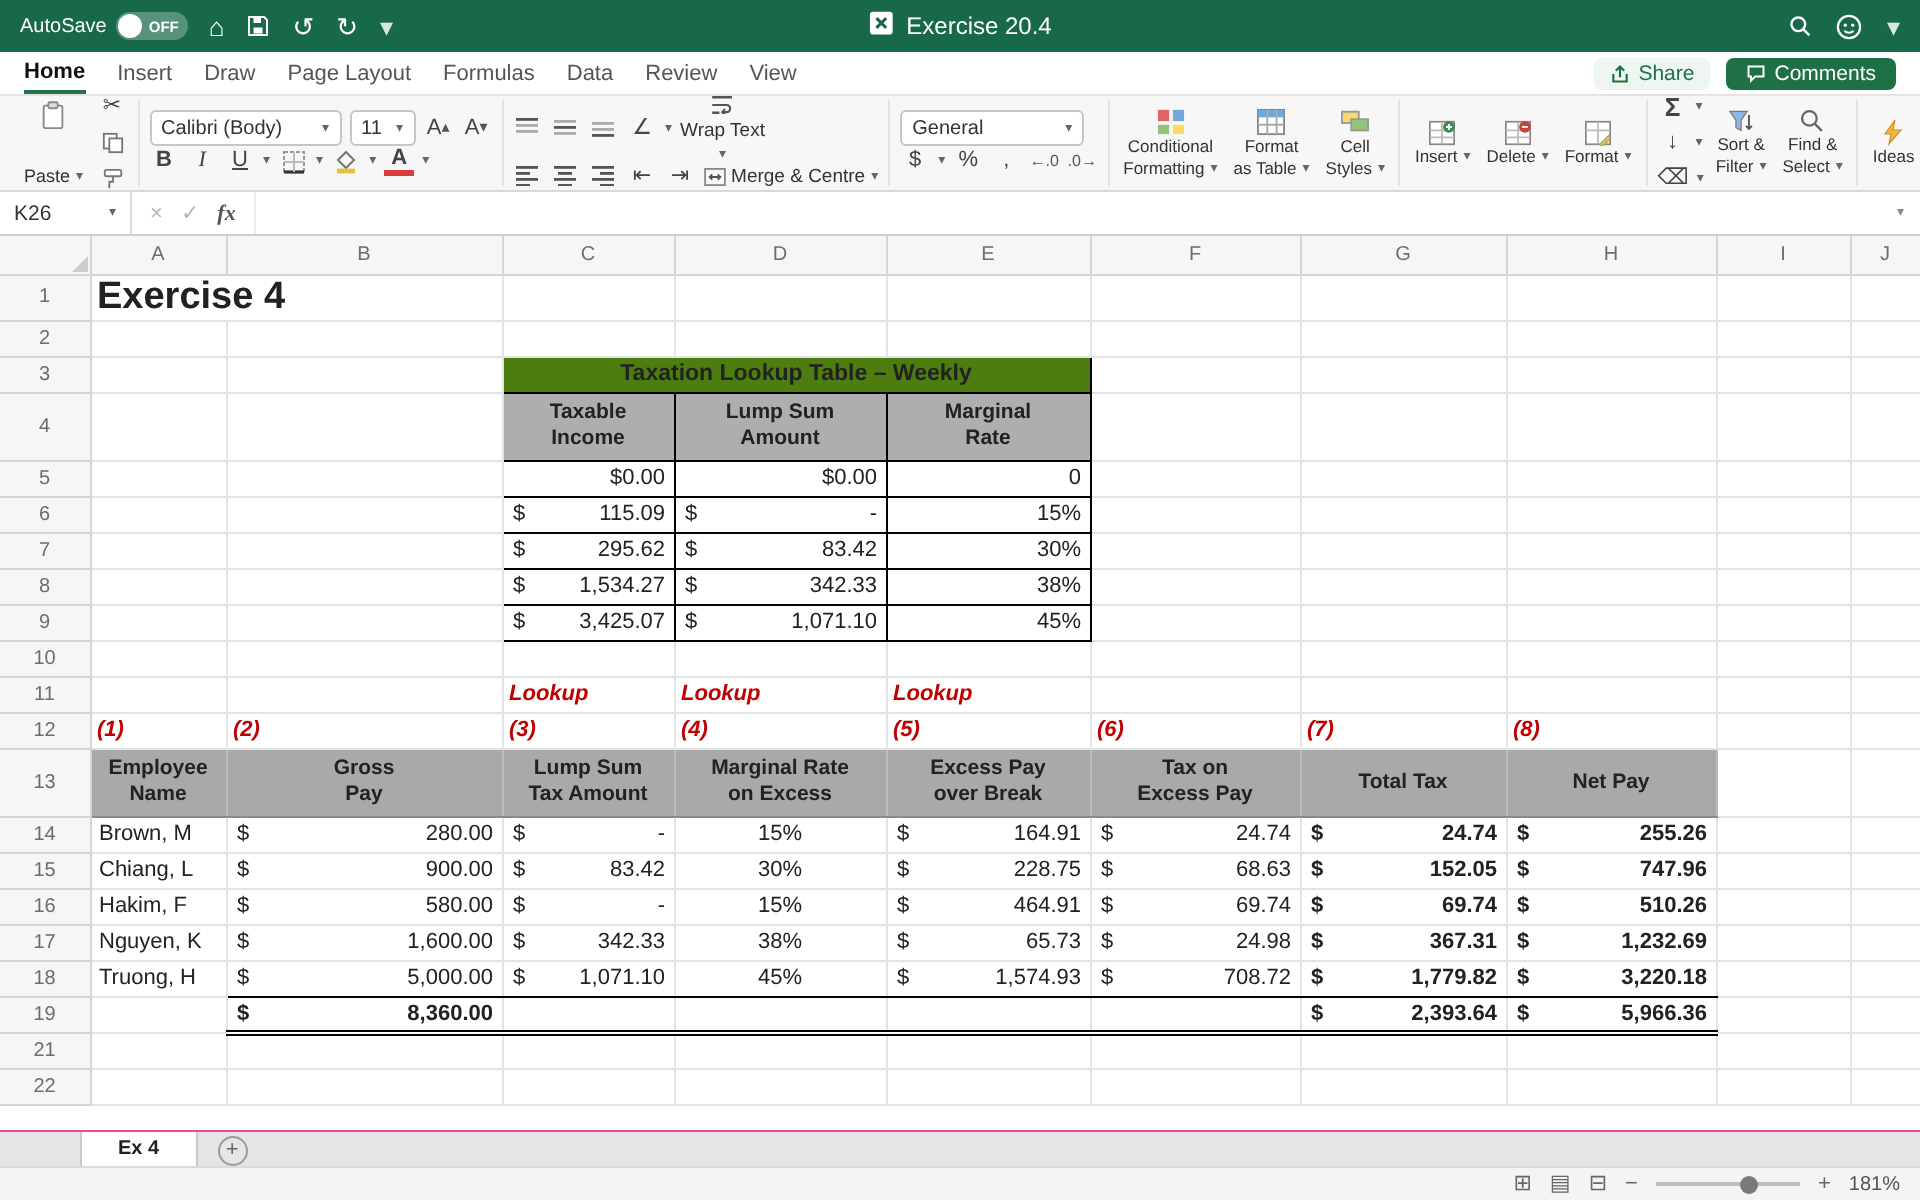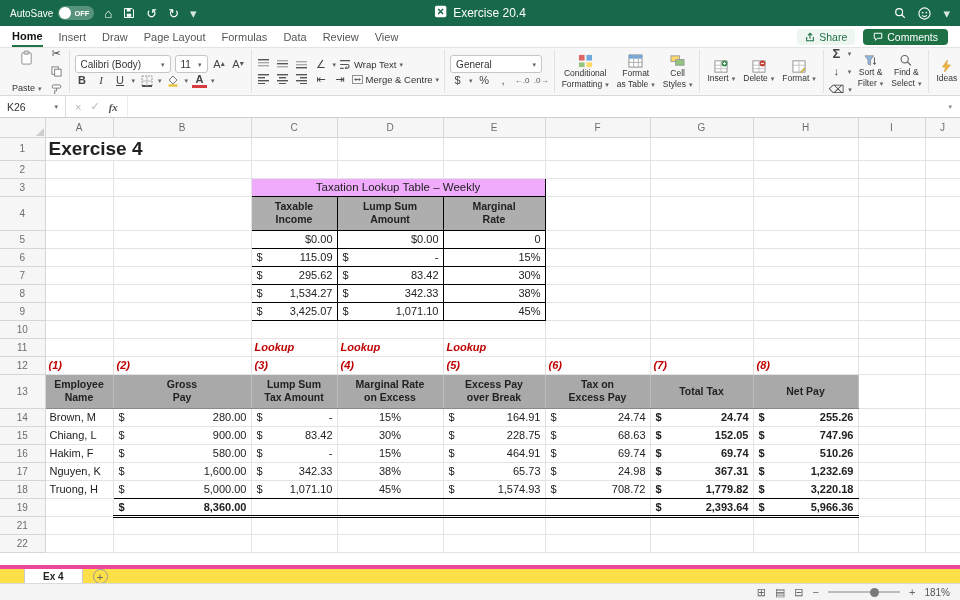--- a/index.html
+++ b/index.html
@@ -57,36 +57,36 @@
   .gridwrap{height:447px;overflow:hidden;position:relative;flex:0 0 447px;background:#fff;}
   table.sheet{table-layout:fixed;border-collapse:collapse;width:960px;}
   .sheet td{height:18px;padding:0 3px;font-size:11px;white-space:nowrap;overflow:hidden;border-right:1px solid #e3e3e3;border-bottom:1px solid #e3e3e3;vertical-align:middle;}
   tr.tall td{height:34px;}
   tr.hrow td{height:19px;}
   td.rh,td.ch{background:#f6f6f6;color:#6d6d6d;text-align:center;font-size:10px;border-right:1px solid #d6d6d6;border-bottom:1px solid #d6d6d6;padding:0;}
   td.corner{background:#f6f6f6;border-right:1px solid #d6d6d6;border-bottom:1px solid #d6d6d6;position:relative;padding:0;}
   td.corner::after{content:"";position:absolute;right:1px;bottom:1px;border-left:8px solid transparent;border-bottom:8px solid #cdcdcd;}
   td.a1{font-weight:700;font-size:19px;overflow:visible;border-right:none;}
   td.lk{border:1px solid #000;}
-  td.lkt{background:#f0abfc;font-weight:400;text-align:center;font-size:11.5px;border:1px solid #000;margin-top:48px;}
+  td.lkt{background:#4d7c0f;font-weight:700;text-align:center;font-size:11.5px;border:1px solid #000;margin-top:48px;}
   td.lkh{background:#aeaeae;font-weight:700;text-align:center;border:1px solid #000;}
   td.gh{background:#a9a9a9;font-weight:700;text-align:center;border-right:1px solid #bcbcbc;border-bottom:1px solid #8a8a8a;border-top:1px solid #9c9c9c;}
   .hl{display:block;line-height:13px;font-size:10.5px;}
   td.red{color:#c00000;font-weight:700;font-style:italic;text-align:left;}
   td.namec{text-align:left;padding-left:4px;}
   td.num{text-align:right;padding-right:4px;}
   td.ctr{text-align:center;}
   td.money{padding:0;}
   .in{display:flex;justify-content:space-between;align-items:center;padding:0 4px 0 5px;height:100%;}
   td.boldv{font-weight:700;}
   td.ub{border-bottom:1px solid #000;}
   td.tl{border-top:1px solid #000;border-bottom:3px double #000;}
 
   
-  .stabs{height:18px;background:#fde047;border-top:4px solid #ec4899;display:flex;align-items:stretch;padding-left:24px;flex:0 0 18px;}
+  .stabs{height:18px;background:#e5e5e5;border-top:1px solid #ec4899;display:flex;align-items:stretch;padding-left:40px;flex:0 0 18px;}
   .stab{background:#fff;border-left:1px solid #c9c9c9;border-right:1px solid #c9c9c9;padding:0 18px;display:flex;align-items:center;font-size:10px;font-weight:700;color:#222;}
   .addtab{width:15px;height:15px;border-radius:50%;border:1px solid #9a9a9a;color:#666;display:flex;align-items:center;justify-content:center;font-size:11px;margin:1px 0 0 10px;align-self:center;cursor:pointer;}
 
   
   .statusbar{height:17px;background:#f4f4f4;border-top:1px solid #dadada;display:flex;align-items:center;justify-content:flex-end;gap:9px;padding:0 10px;font-size:10px;color:#555;flex:0 0 17px;}
   .sb-ic{font-size:11px;color:#666;cursor:pointer;line-height:1;}
   .slider{width:72px;height:2px;background:#bdbdbd;position:relative;}
   .sknob{width:9px;height:9px;border-radius:50%;background:#7a7a7a;position:absolute;top:-3.5px;left:58%;}
 </style>
 </head>
@@ -253,21 +253,21 @@
           </span>
         <span class="ib">
             <svg width="12" height="10" viewBox="0 0 12 10">
               <rect y="2" width="11" height="1.4" fill="#aaa"></rect>
               <rect y="5" width="11" height="1.4" fill="#aaa"></rect>
               <rect y="8" width="11" height="1.4" fill="#555"></rect>
             </svg>
           </span>
         <span class="ib">∠</span>
           <span class="car">▾</span>
-        <span class="bl" style="font-size:9.5px;color:#333;gap:3px;">
+        <span class="bl" style="font-size:9.5px;color:#333;gap:3px;flex-direction:column;">
             <svg width="11" height="9" viewBox="0 0 12 10">
               <rect y="0" width="11" height="1.4" fill="#555"></rect>
               <path d="M0 5h8a2 2 0 0 1 0 4H6" fill="none" stroke="#555" stroke-width="1.2"></path>
               <path d="M7.2 7.2L5.5 9l1.7 1.4" fill="none" stroke="#555"></path>
               <rect y="8.6" width="4" height="1.4" fill="#555"></rect>
             </svg>
             <span>Wrap Text</span>
             <span class="car">▾</span>
           </span>
       </div>

